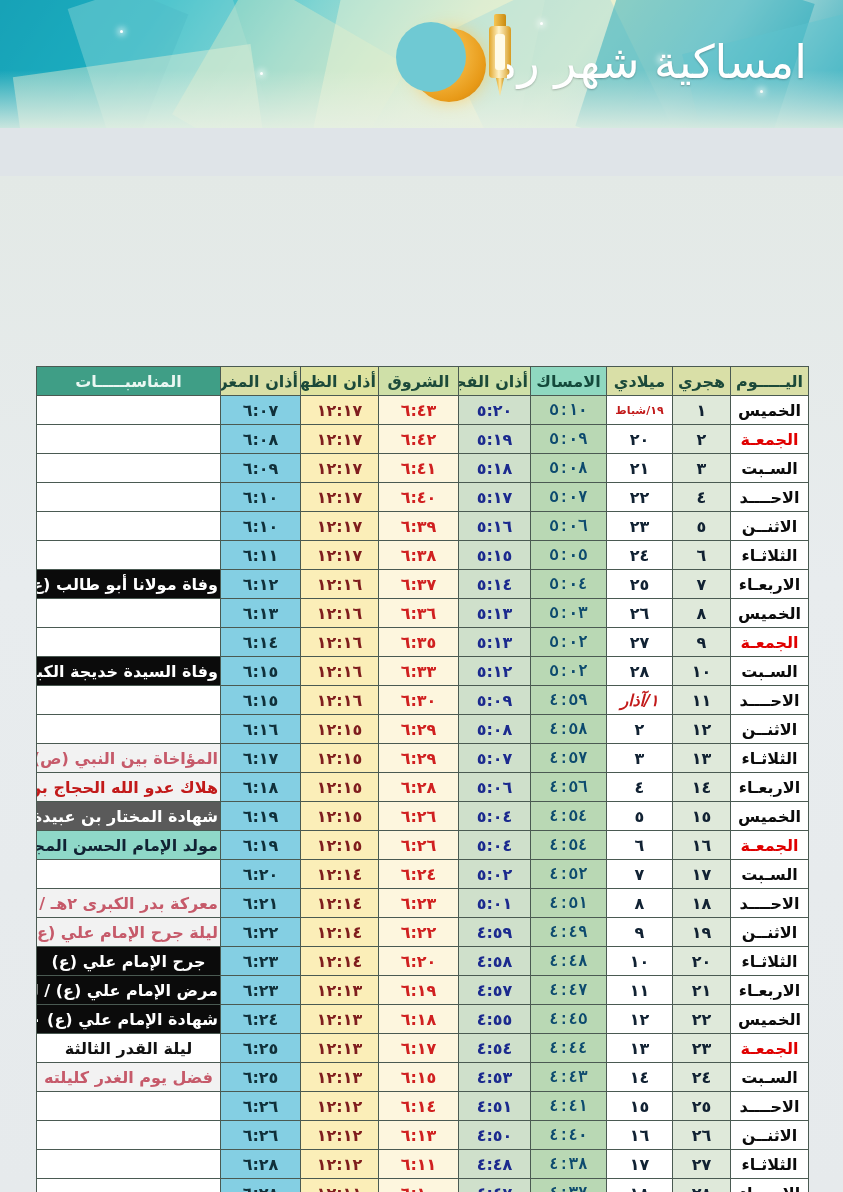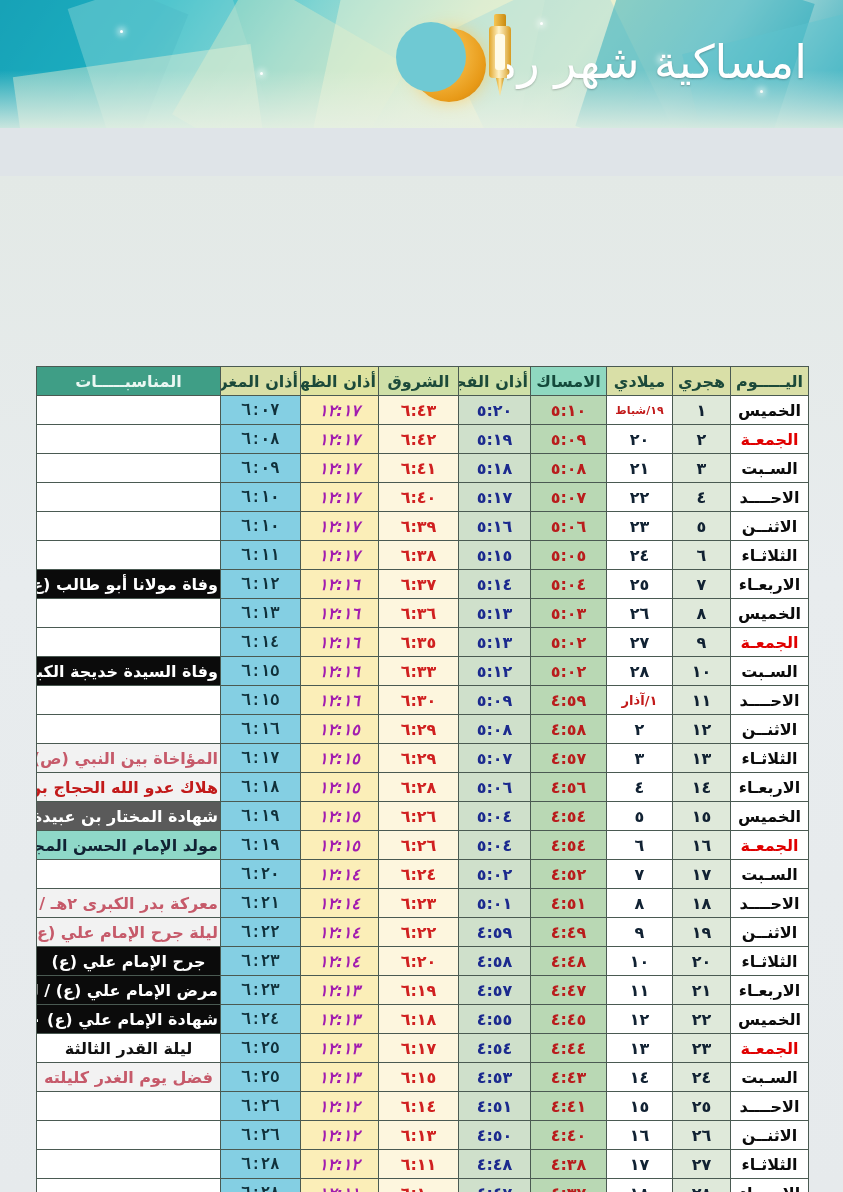--- a/index.html
+++ b/index.html
@@ -123,25 +123,25 @@
   th.h-dhu{background:#dfe3a0;}
   th.h-mag{background:#d9dfa7;}
   th.h-occ{
     background:#3f9e86;color:#e9f7f2;font-size:17px;letter-spacing:3px;
   }
 
   td.day{background:#ffffff;color:#0b0b0b;font-size:16px;}
   td.day.fri{color:#e00000;}
   td.hij{background:#dfe9da;color:#123;}
   td.gre{background:#ffffff;color:#123;margin-left:36px;}
-  td.ims{background:#b9d8b4;color:#b91c1c;}
+  td.ims{background:#b9d8b4;color:#0c4a6e;font-family:Liberation Mono, monospace;}
   td.faj{background:#cfe0cb;color:#1b2a8e;}
   td.shu{background:#fdf6de;color:#d02020;}
-  td.dhu{background:#fbeeb8;color:#a21caf;font-style:italic;}
-  td.mag{background:#84cfe3;color:#10303a;font-family:Liberation Mono, monospace;}
+  td.dhu{background:#fbeeb8;color:#7f1d1d;}
+  td.mag{background:#84cfe3;color:#10303a;}
   td.occ{
     background:#f2f2f2;color:#111;
     font-size:10.5px;font-weight:normal;
     text-align:center;
     letter-spacing:0;
   }
 
   
   td.occ.black{background:#0b0b0b;color:#ffffff;}
   td.occ.grey{background:#5a5a5a;color:#ffffff;}
@@ -329,21 +329,21 @@
             <td class="ims">٥:٠٢</td>
             <td class="faj">٥:١٢</td>
             <td class="shu">٦:٣٣</td>
             <td class="dhu">١٢:١٦</td>
             <td class="mag">٦:١٥</td>
             <td class="occ black">وفاة السيدة خديجة الكبرى (ﻉ)</td>
           </tr>
           <tr>
             <td class="day">الاحــــد</td>
             <td class="hij">١١</td>
-            <td class="gre" style="font-size: 13px; color: rgb(194, 26, 26);">١/آذار</td>
+            <td class="gre" style="font-size: 16px; color: rgb(194, 26, 26); font-style: italic;">١/آذار</td>
             <td class="ims">٤:٥٩</td>
             <td class="faj">٥:٠٩</td>
             <td class="shu">٦:٣٠</td>
             <td class="dhu">١٢:١٦</td>
             <td class="mag">٦:١٥</td>
             <td class="occ white"></td>
           </tr>
           <tr>
             <td class="day">الاثنــن</td>
             <td class="hij">١٢</td>

